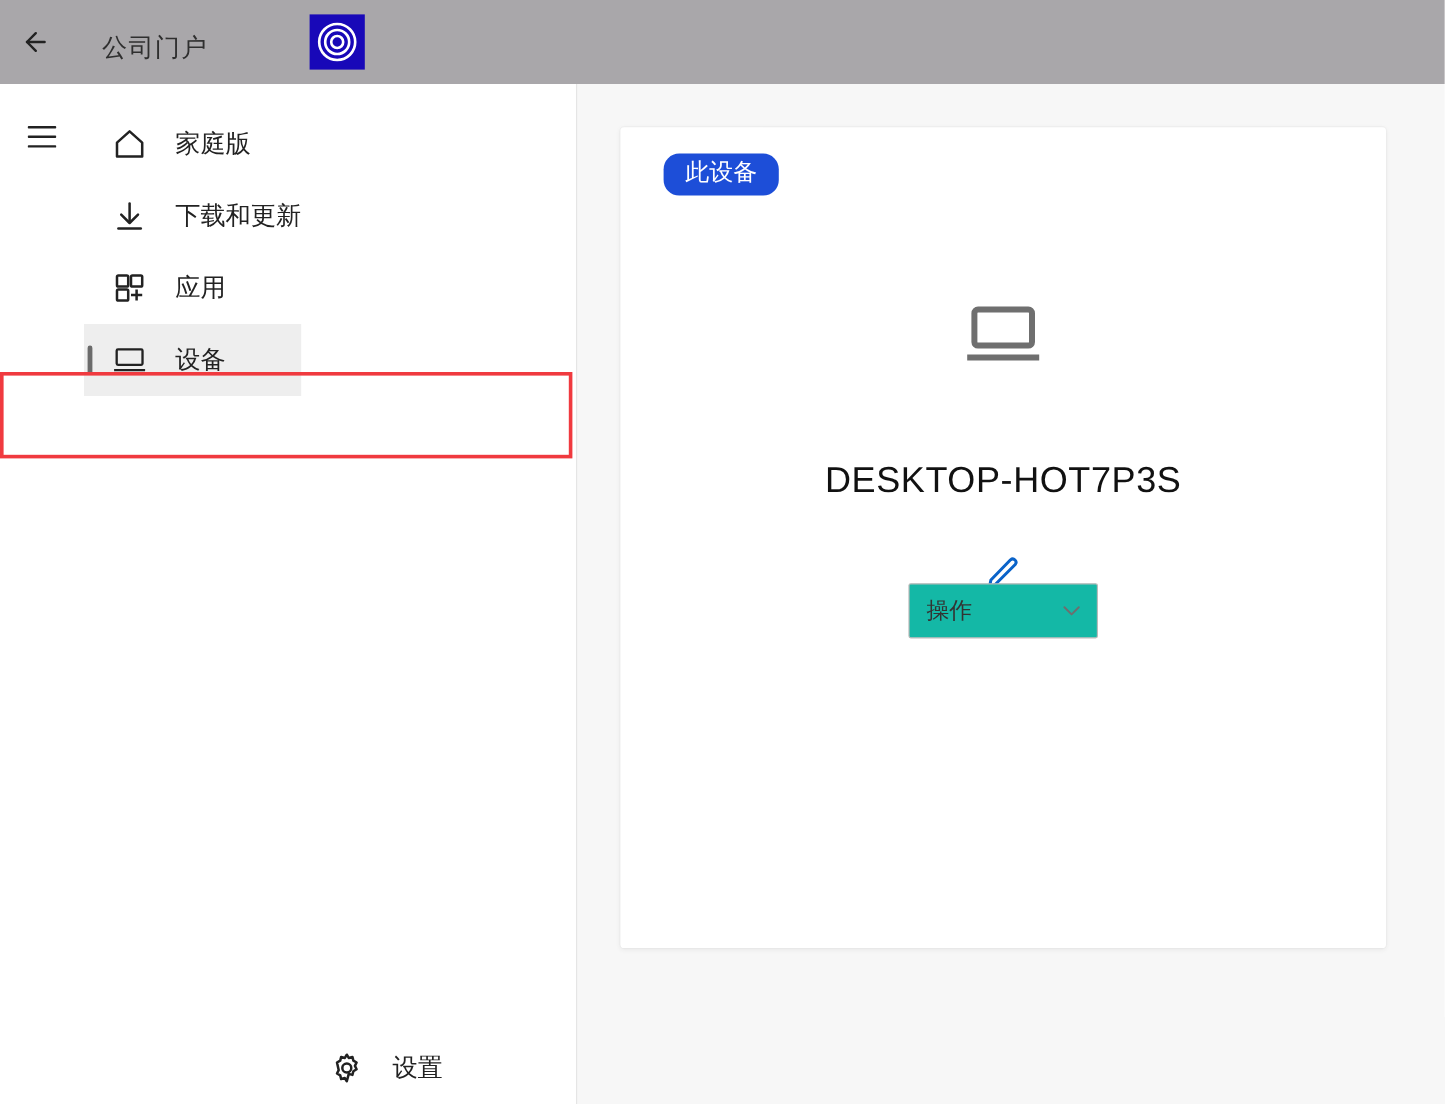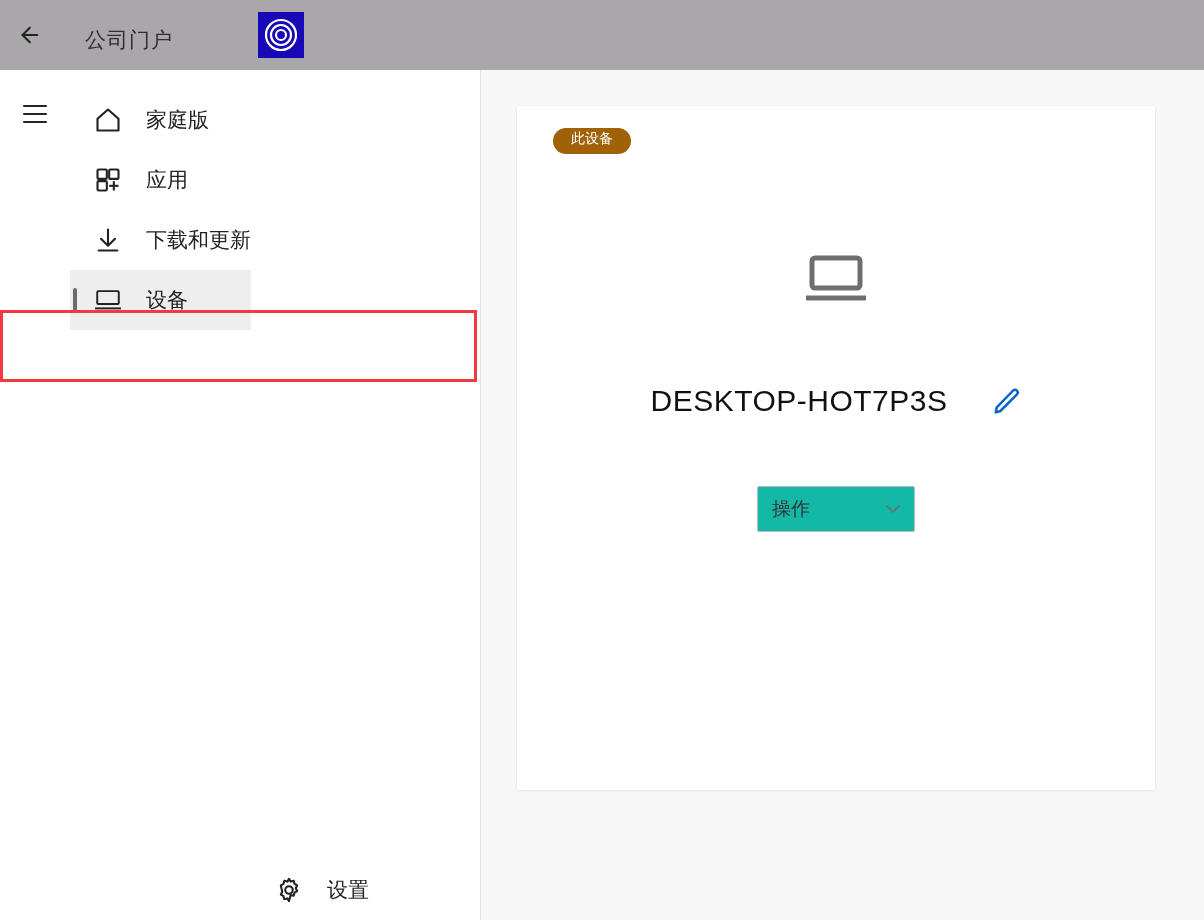--- a/index.html
+++ b/index.html
@@ -109,23 +109,23 @@
     border-radius: 3px;
     width: 638px;
     height: 684px;
     box-shadow: 0 1px 4px rgba(0,0,0,0.06), 0 0 0 1px rgba(0,0,0,0.02);
     position: relative;
     margin-left: 0;
   }
   .this-device-badge {
     position: absolute;
     top: 22px; left: 36px;
-    background: #a16207;
+    background: #1d4ed8;
     color: #fff;
-    font-size: 14px;
+    font-size: 20px;
     padding: 2px 18px 6px 18px;
     border-radius: 13px;
   }
   .device-big-icon {
     position: absolute;
     top: 148px;
     left: 50%;
     transform: translateX(-50%);
     color: #6f6f6f;
   }
@@ -133,20 +133,21 @@
   .device-name-row {
     position: absolute;
     top: 278px;
     left: 0;
     width: 100%;
     text-align: left;
     display: flex;
     align-items: center;
     justify-content: center;
     gap: 44px;
+    flex-direction: column;
   }
   .device-name {
     font-size: 30px;
     color: #111;
     letter-spacing: 0.5px;
   }
   .edit-btn {
     color: #0a63c9;
     cursor: pointer;
     display: inline-flex;
@@ -209,40 +210,40 @@
         <span class="icon-slot">
           <svg viewBox="0 0 24 24" fill="none" stroke="#222" stroke-width="1.8" stroke-linejoin="round">
             <path d="M3 11 L12 3 L21 11 V21 H3 Z"></path>
           </svg>
         </span>
         <span>家庭版</span>
       </div>
 
       <div class="nav-item">
         <span class="icon-slot">
+          <svg viewBox="0 0 24 24" fill="none" stroke="#222" stroke-width="1.8" stroke-linecap="round" stroke-linejoin="round">
+            <line x1="12" y1="3" x2="12" y2="16"></line>
+            <polyline points="6 11 12 17 18 11"></polyline>
+            <line x1="4" y1="21" x2="20" y2="21"></line>
+          </svg>
+        </span>
+        <span>下载和更新</span>
+      </div>
+
+      <div class="nav-item">
+        <span class="icon-slot">
           <svg viewBox="0 0 24 24" fill="none" stroke="#222" stroke-width="1.8">
             <rect x="3" y="3" width="8" height="8" rx="1"></rect>
             <rect x="13" y="3" width="8" height="8" rx="1"></rect>
             <rect x="3" y="13" width="8" height="8" rx="1"></rect>
             <line x1="17" y1="13" x2="17" y2="21"></line>
             <line x1="13" y1="17" x2="21" y2="17"></line>
           </svg>
         </span>
         <span>应用</span>
-      </div>
-
-      <div class="nav-item">
-        <span class="icon-slot">
-          <svg viewBox="0 0 24 24" fill="none" stroke="#222" stroke-width="1.8" stroke-linecap="round" stroke-linejoin="round">
-            <line x1="12" y1="3" x2="12" y2="16"></line>
-            <polyline points="6 11 12 17 18 11"></polyline>
-            <line x1="4" y1="21" x2="20" y2="21"></line>
-          </svg>
-        </span>
-        <span>下载和更新</span>
       </div>
 
       <div class="nav-item active">
         <span class="icon-slot">
           <svg viewBox="0 0 26 20" fill="none" stroke="#222" stroke-width="1.8" stroke-linejoin="round">
             <rect x="3" y="2" width="20" height="12" rx="1"></rect>
             <line x1="1" y1="18" x2="25" y2="18"></line>
           </svg>
         </span>
         <span>设备</span>

